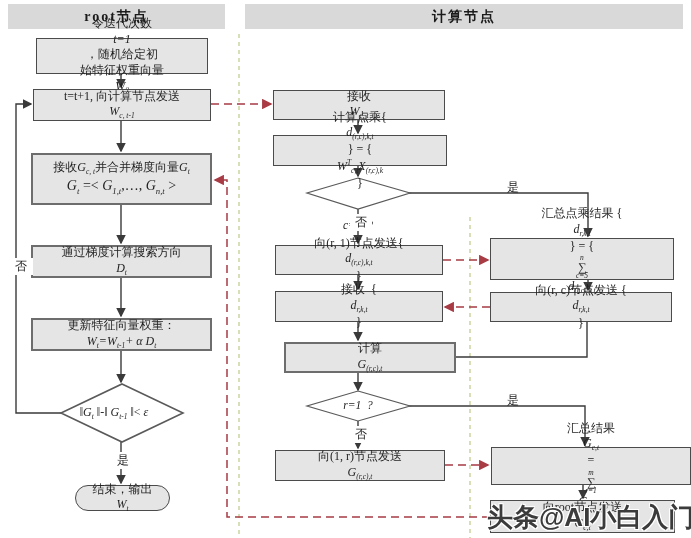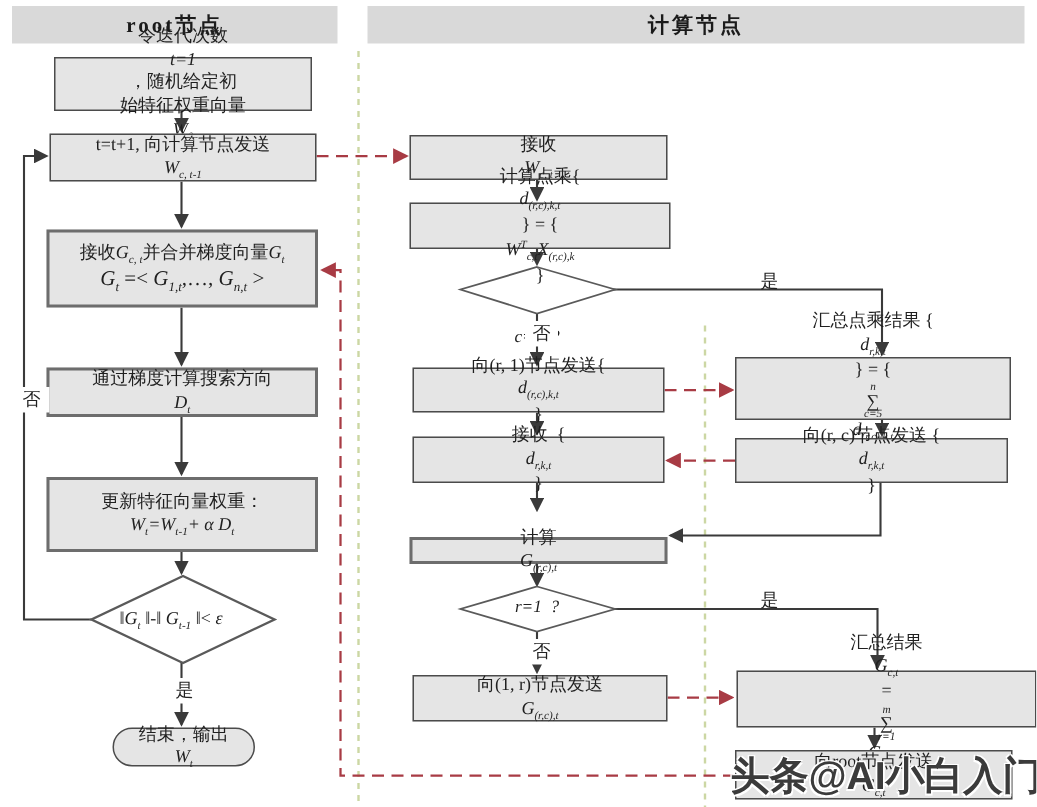--- a/index.html
+++ b/index.html
@@ -89,30 +89,30 @@
   <div class="hdr hdr-right">计算节点</div>
   <div class="hdr hdr-left">root节点</div>
 
   <div class="box" style="left:36px;top:38px;width:172px;height:36px;">令迭代次数<i>t=1</i>，随机给定初<br>始特征权重向量<i>W<sub>0</sub></i></div>
   <div class="box" style="left:33px;top:89px;width:178px;height:32px;">t=t+1, 向计算节点发送<i>W<sub>c, t-1</sub></i></div>
   <div class="box heavy" style="left:31px;top:153px;width:181px;height:52px;">
     <div>接收<i>G<sub>c, t</sub></i>并合并梯度向量<i>G<sub>t</sub></i></div>
     <div class="formula-line"><i>G<sub>t</sub></i> =&lt; <i>G<sub>1,t</sub></i>,…, <i>G<sub>n,t</sub></i> &gt;</div>
   </div>
   <div class="box heavy" style="left:31px;top:245px;width:181px;height:33px;">通过梯度计算搜索方向<i>D<sub>t</sub></i></div>
-  <div class="box heavy" style="left:31px;top:318px;width:181px;height:50px;">更新特征向量权重： <i>W<sub>t</sub>=W<sub>t-1</sub>+ α D<sub>t</sub></i></div>
+  <div class="box heavy" style="left:31px;top:318px;width:181px;height:33px;">更新特征向量权重： <i>W<sub>t</sub>=W<sub>t-1</sub>+ α D<sub>t</sub></i></div>
   <div class="dlabel" style="left:66px;top:405px;width:96px;">‖<i>G<sub>t</sub></i> ‖-‖ <i>G<sub>t-1</sub></i> ‖&lt; <i>ε</i></div>
   <div class="box round" style="left:75px;top:485px;width:95px;height:26px;">结束，输出<i>W<sub>t</sub></i></div>
 
   <div class="box" style="left:273px;top:90px;width:172px;height:30px;">接收<i>W<sub>c, t</sub></i></div>
   <div class="box" style="left:273px;top:135px;width:174px;height:31px;">计算点乘{<i>d<sub>(r,c),k,t</sub></i>} = {<i>W<sup>T</sup><sub>c,t</sub>X<sub>(r,c),k</sub></i>}</div>
   <div class="dlabel small" style="left:312px;top:186px;width:92px;margin-top:33px;"><i>c=1&nbsp;&nbsp;?</i></div>
   <div class="box" style="left:275px;top:245px;width:168px;height:30px;">向(r, 1)节点发送{<i>d<sub>(r,c),k,t</sub></i>}</div>
   <div class="box" style="left:275px;top:291px;width:168px;height:31px;">接收&nbsp; {<i>d<sub>r,k,t</sub></i>}</div>
-  <div class="box heavy" style="left:273px;top:342px;width:172px;height:18px;margin-top:16px;">计算 <i>G<sub>(r,c),t</sub></i></div>
+  <div class="box heavy" style="left:284px;top:342px;width:172px;height:31px;">计算 <i>G<sub>(r,c),t</sub></i></div>
   <div class="dlabel small" style="left:312px;top:399px;width:92px;"><i>r=1&nbsp;&nbsp;?</i></div>
   <div class="box" style="left:275px;top:450px;width:170px;height:31px;">向(1, r)节点发送 <i>G<sub>(r,c),t</sub></i></div>
 
   <div class="box" style="left:490px;top:238px;width:184px;height:42px;">汇总点乘结果 {<i>d<sub>r,k,t</sub></i>} = {<span class="sum">
         <span class="lim">n</span>
         <span class="sig">∑</span>
         <span class="lim">c=5</span>
       </span><i>d<sub>(r,c),k,t</sub></i>}</div>
   <div class="box" style="left:490px;top:292px;width:182px;height:30px;">向(r, c)节点发送 {<i>d<sub>r,k,t</sub></i>}</div>
   <div class="box" style="left:491px;top:447px;width:200px;height:38px;">汇总结果 <i>G<sub>c,t</sub></i> = <span class="sum">

